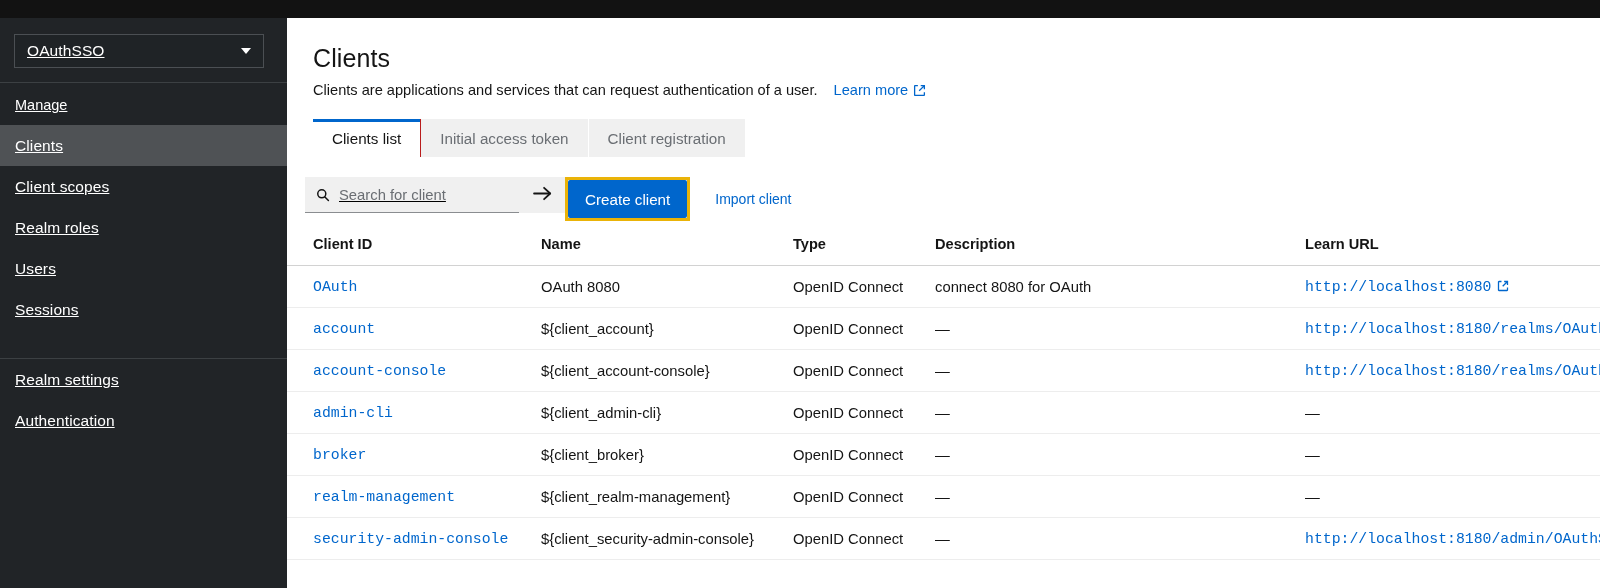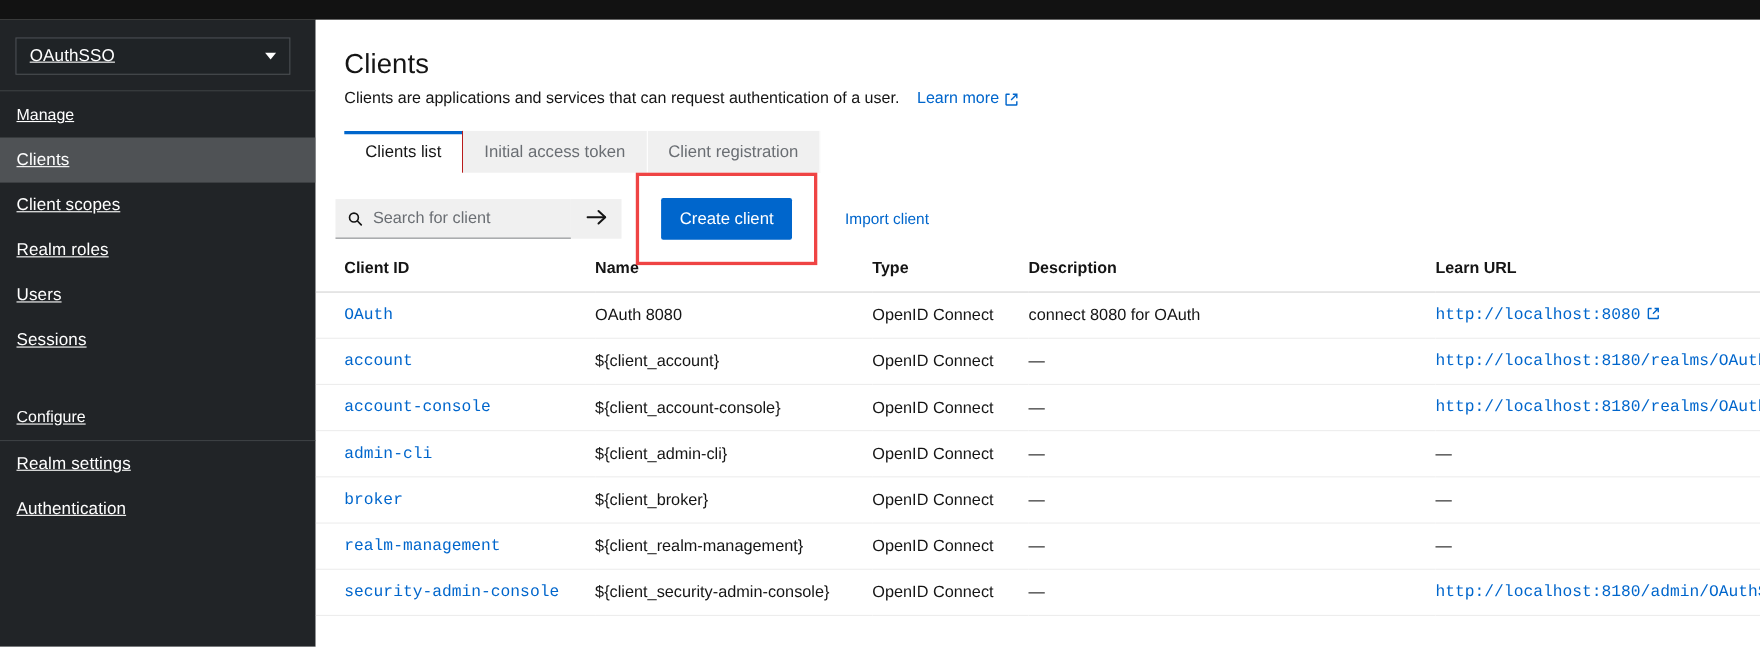--- a/index.html
+++ b/index.html
@@ -115,21 +115,21 @@
     border-right: 1px solid #b91c1c;
   }
 
   
   .toolbar {
     margin-top: 17px; margin-left: 18px;
     height: 50px;
     display: flex; align-items: center;
     position: relative;
   }
-  .search-group { display: flex; align-items: center; height: 44px; }
+  .search-group { display: flex; align-items: flex-start; height: 44px; text-decoration: underline; }
   .search-box {
     width: 214px; height: 36px;
     background: #f0f0f0;
     border-bottom: 1px solid #8a8d90;
     display: flex; align-items: center;
     padding: 0 8px 0 11px;
     gap: 9px;
   }
   .mag {
     width: 14px; height: 14px; flex: none;
@@ -143,23 +143,22 @@
   }
   .search-input::placeholder { color: #6a6e73; }
   .search-btn {
     width: 46px; height: 36px;
     background: #f0f0f0;
     display: flex; align-items: center; justify-content: center;
     cursor: pointer;
     border: 0;
   }
   .create-wrap {
-    margin-left: 13px;
-    border: 3px solid #ef4444;
-    padding: 20px;
+    border: 3px solid #eab308;
+    padding: 0;
     display: inline-flex;
   }
   .create-btn {
     background: #0066cc; color: #ffffff;
     border: 0; cursor: pointer;
     font-family: "Liberation Sans", sans-serif;
     font-size: 15.2px;
     padding: 0 17px; height: 38px;
     border-radius: 2px;
     white-space: nowrap;
@@ -224,21 +223,20 @@
         <span>Users</span>
       </div>
       <div class="nav-item">
         <span>Sessions</span>
       </div>
     </div>
 
     <div class="nav-gap"></div>
 
     <div>
-      <div class="nav-section-label">Configure</div>
       <div class="nav-sep"></div>
       <div class="nav-item">
         <span>Realm settings</span>
       </div>
       <div class="nav-item">
         <span>Authentication</span>
       </div>
     </div>
   </div>
 

